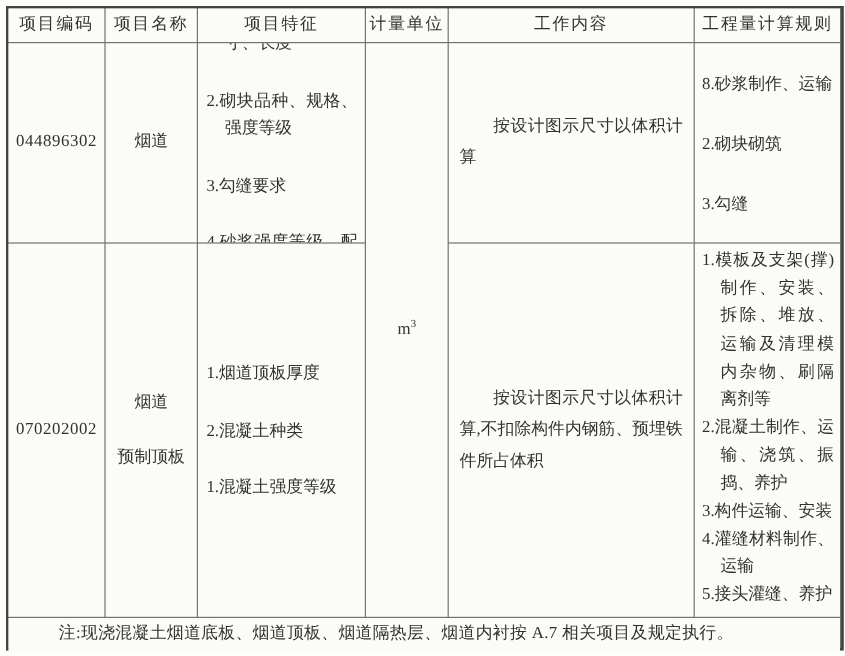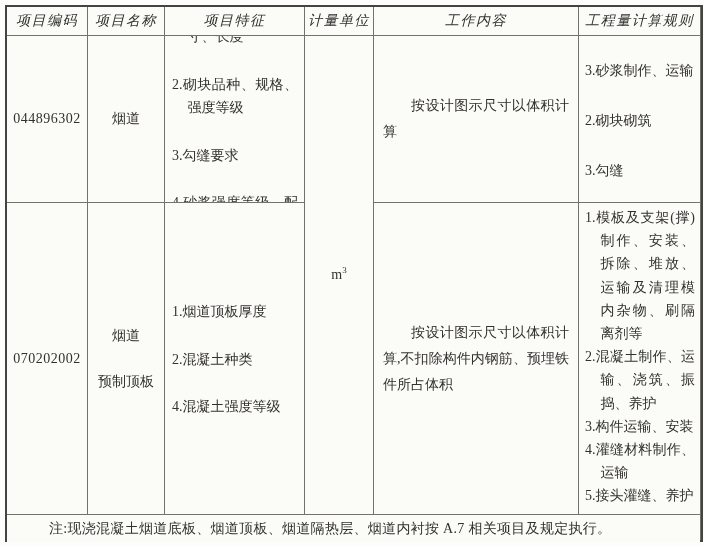--- a/index.html
+++ b/index.html
@@ -28,21 +28,21 @@
     line-height:24px;
     overflow:hidden;
   }
   
   .c1{grid-column:1}.c2{grid-column:2}.c3{grid-column:3}.c5{grid-column:5}.c6{grid-column:6}.r2{grid-row:2}.r3{grid-row:3}
   .unit-cell{grid-column:4;grid-row:2 / span 2;}
   .note-cell{grid-column:1 / -1;grid-row:4;}
   
   .hd{
     display:flex;align-items:center;justify-content:center;
-    letter-spacing:1.5px;font-size:14px;font-style:italic;
+    letter-spacing:1.5px;font-size:14px;
   }
   .ctr{display:flex;align-items:center;justify-content:center;text-align:center;}
   .vctr{display:flex;flex-direction:column;justify-content:center;gap:24px;}
   .code{letter-spacing:.5px;font-size:14px;}
   .name-line{text-align:center;line-height:22px;}
   .features{padding:2px 6px 0 7px;}
   .features .item{
     padding-left:1.1em;text-indent:-1.1em;
     text-align:justify;line-height:23.6px;
   }
@@ -86,34 +86,34 @@
       <div class="item">3.勾缝要求</div>
       <div class="item">4.砂浆强度等级、配合比</div>
     </div>
     <div class="cell unit-cell ctr">
       <span><span>m</span><sup>3</sup></span>
     </div>
     <div class="cell c5 r2 vctr">
       <div class="rule">按设计图示尺寸以体积计算</div>
     </div>
     <div class="cell c6 r2 vctr work work-r1">
-      <div class="item">3.砂浆制作、运输</div>
+      <div class="item">8.砂浆制作、运输</div>
       <div class="item">2.砌块砌筑</div>
       <div class="item">3.勾缝</div>
     </div>
 
     <div class="cell c1 r3 ctr code">070202002</div>
     <div class="cell c2 r3 vctr">
       <div class="name-line">烟道</div>
       <div class="name-line">预制顶板</div>
     </div>
     <div class="cell c3 r3 vctr features">
       <div class="item">1.烟道顶板厚度</div>
       <div class="item">2.混凝土种类</div>
-      <div class="item">4.混凝土强度等级</div>
+      <div class="item">1.混凝土强度等级</div>
     </div>
     <div class="cell c5 r3 vctr">
       <div class="rule">按设计图示尺寸以体积计算,不扣除构件内钢筋、预埋铁件所占体积</div>
     </div>
     <div class="cell c6 r3 work">
       <div class="item">1.模板及支架(撑)制作、安装、拆除、堆放、运输及清理模内杂物、刷隔离剂等</div>
       <div class="item">2.混凝土制作、运输、浇筑、振捣、养护</div>
       <div class="item">3.构件运输、安装</div>
       <div class="item">4.灌缝材料制作、运输</div>
       <div class="item">5.接头灌缝、养护</div>

